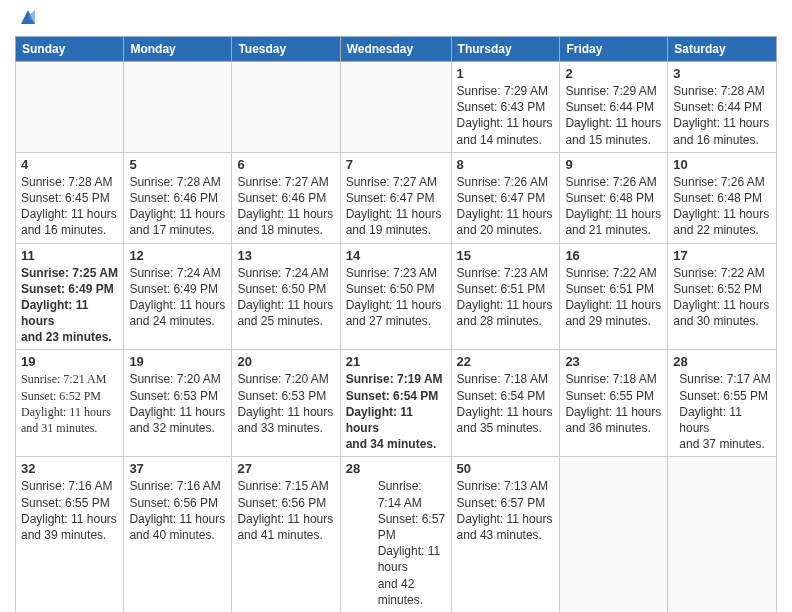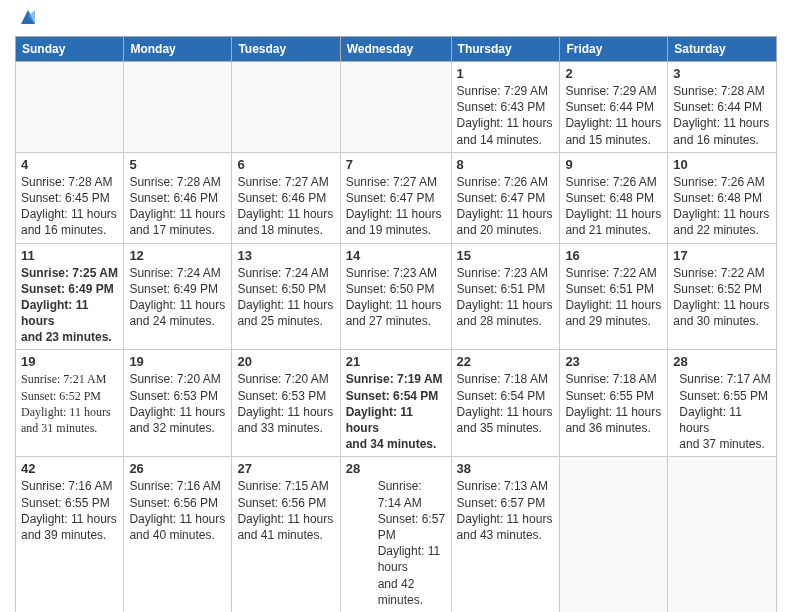--- a/index.html
+++ b/index.html
@@ -231,49 +231,49 @@
           <td>
             <div class="day-num">28</div>
             <div class="day-info" style="white-space: pre-line; margin-left: 6px;">Sunrise: 7:17 AM
 Sunset: 6:55 PM
 Daylight: 11 hours
 and 37 minutes.</div>
           </td>
         </tr>
         <tr>
           <td>
-            <div class="day-num">42</div>
+            <div class="day-num">32</div>
             <div class="day-info" style="white-space: pre-line;">Sunrise: 7:16 AM
 Sunset: 6:55 PM
 Daylight: 11 hours
 and 39 minutes.</div>
           </td>
           <td>
-            <div class="day-num">26</div>
+            <div class="day-num">37</div>
             <div class="day-info" style="white-space: pre-line;">Sunrise: 7:16 AM
 Sunset: 6:56 PM
 Daylight: 11 hours
 and 40 minutes.</div>
           </td>
           <td>
             <div class="day-num">27</div>
             <div class="day-info" style="white-space: pre-line;">Sunrise: 7:15 AM
 Sunset: 6:56 PM
 Daylight: 11 hours
 and 41 minutes.</div>
           </td>
           <td>
             <div class="day-num">28</div>
             <div class="day-info" style="white-space: pre-line; margin-left: 32px;">Sunrise: 7:14 AM
 Sunset: 6:57 PM
 Daylight: 11 hours
 and 42 minutes.</div>
           </td>
           <td>
-            <div class="day-num">38</div>
+            <div class="day-num">50</div>
             <div class="day-info" style="white-space: pre-line;">Sunrise: 7:13 AM
 Sunset: 6:57 PM
 Daylight: 11 hours
 and 43 minutes.</div>
           </td>
           <td class="empty"></td>
           <td class="empty"></td>
         </tr>
       </tbody>
   </table>

